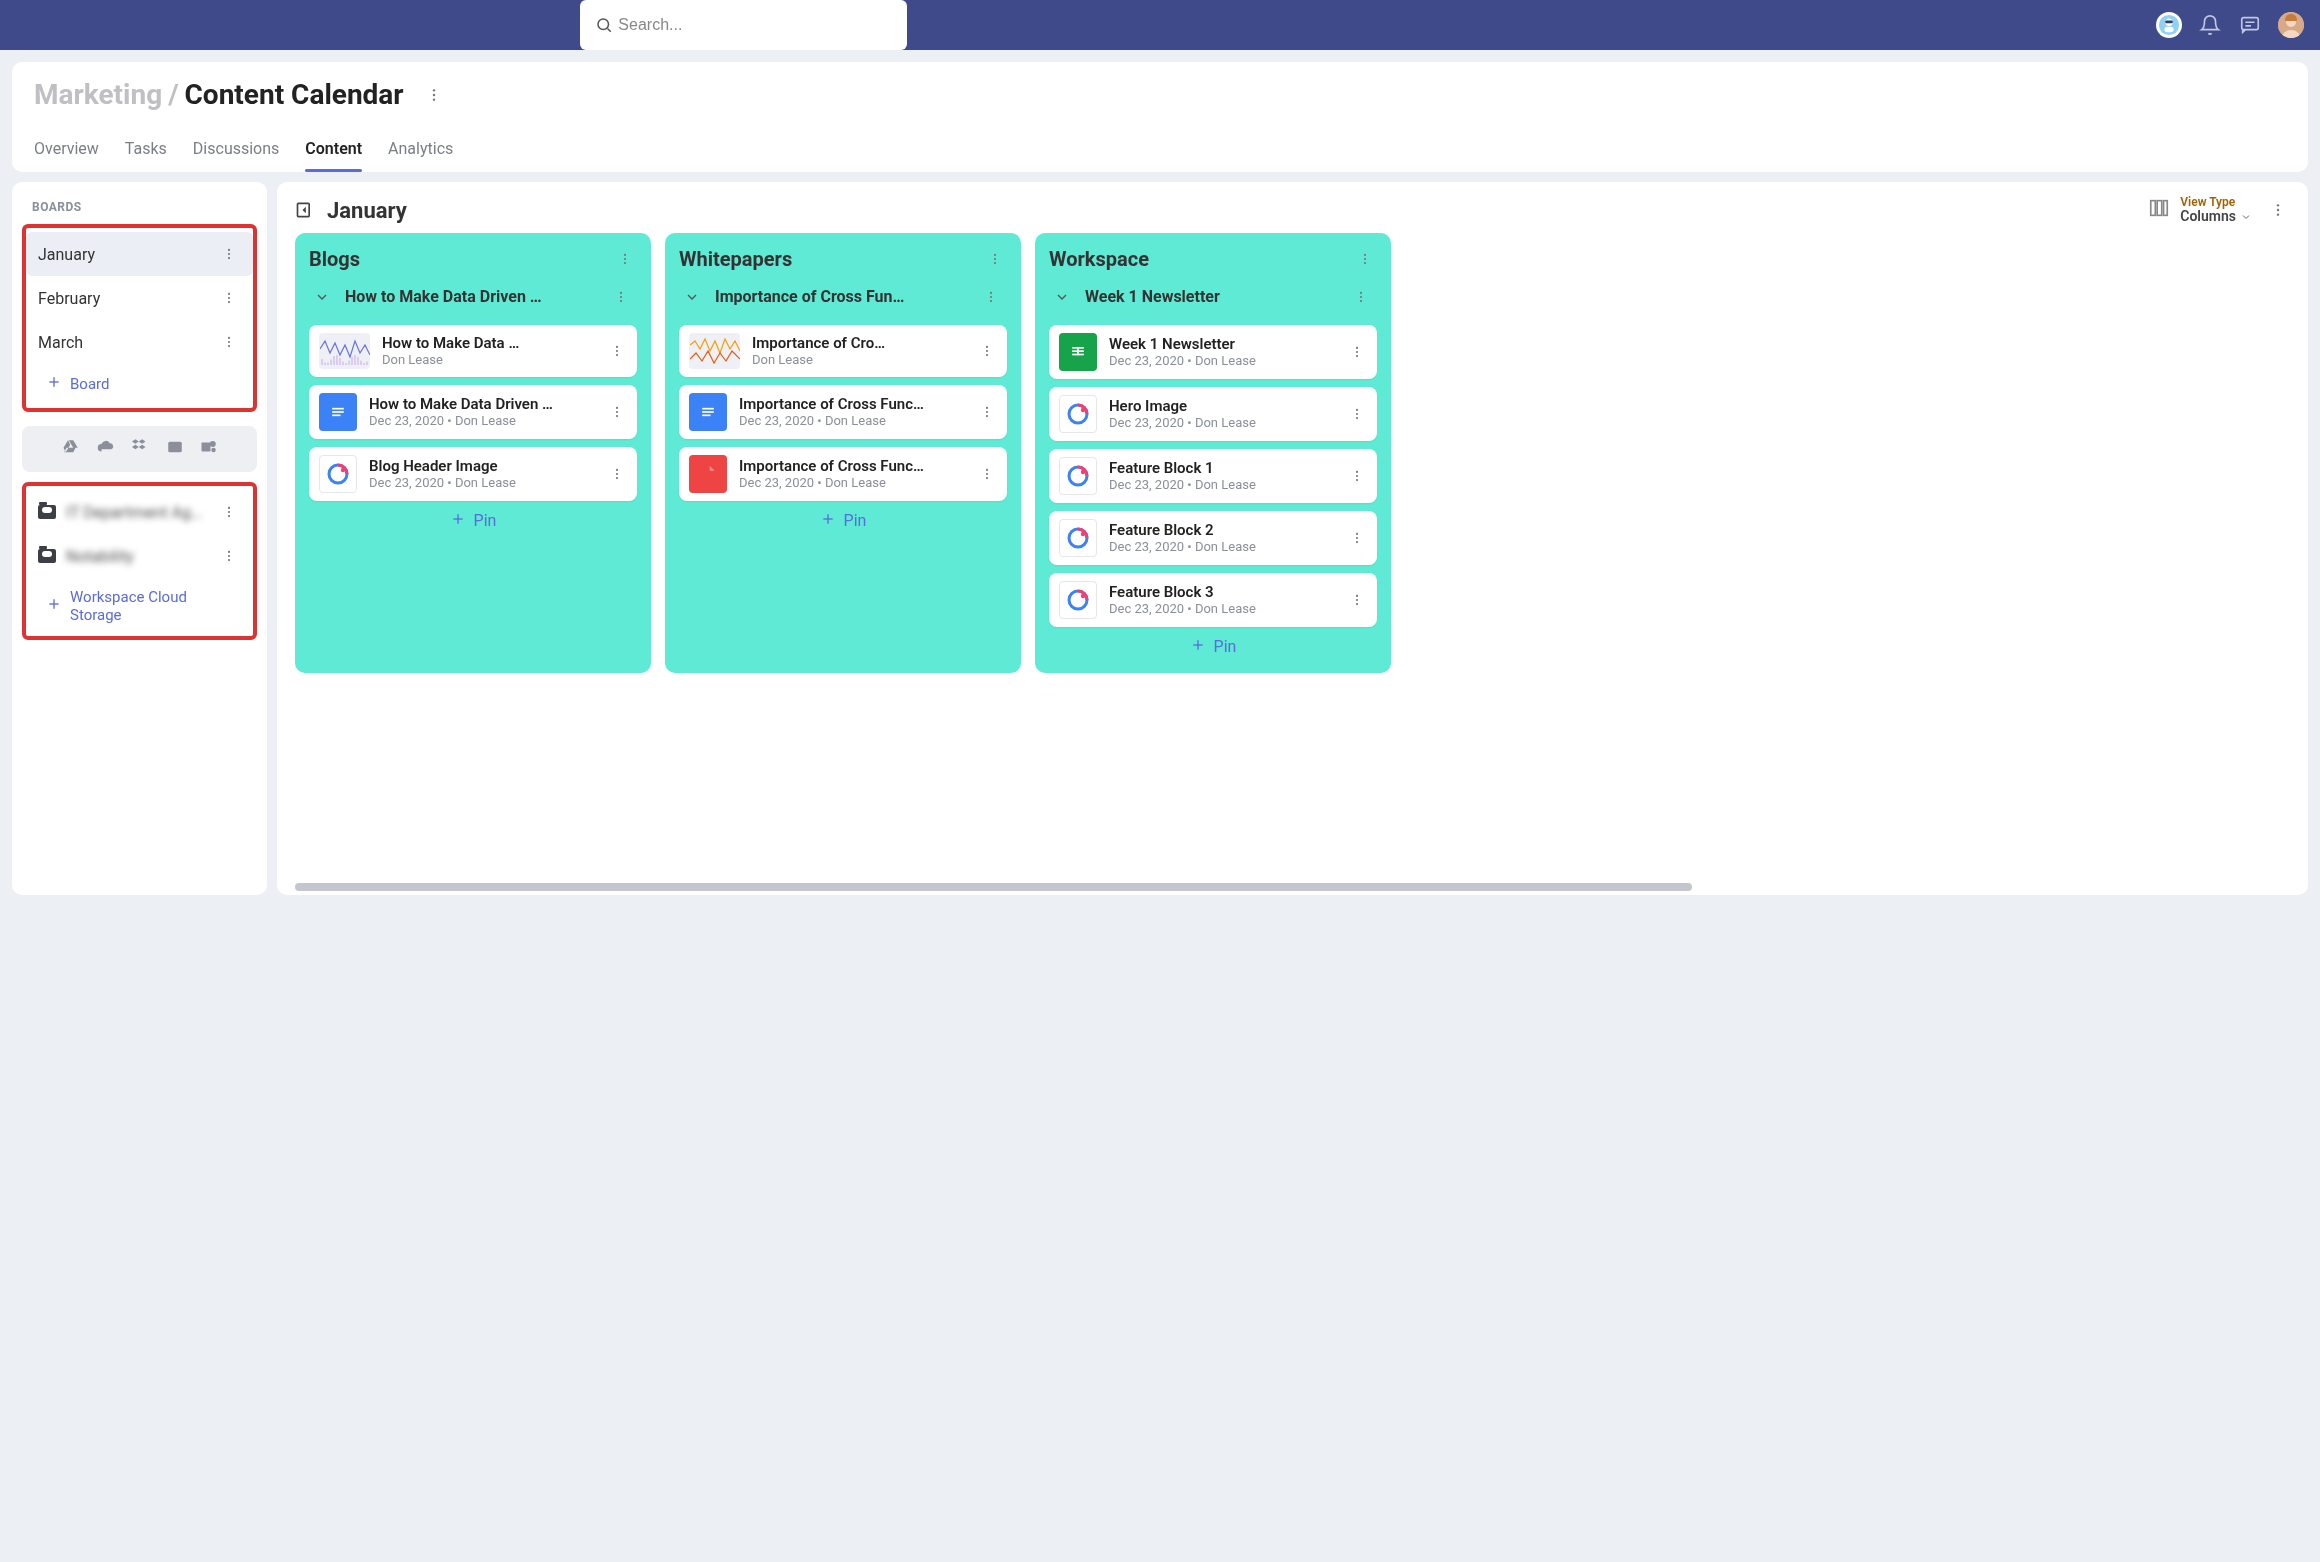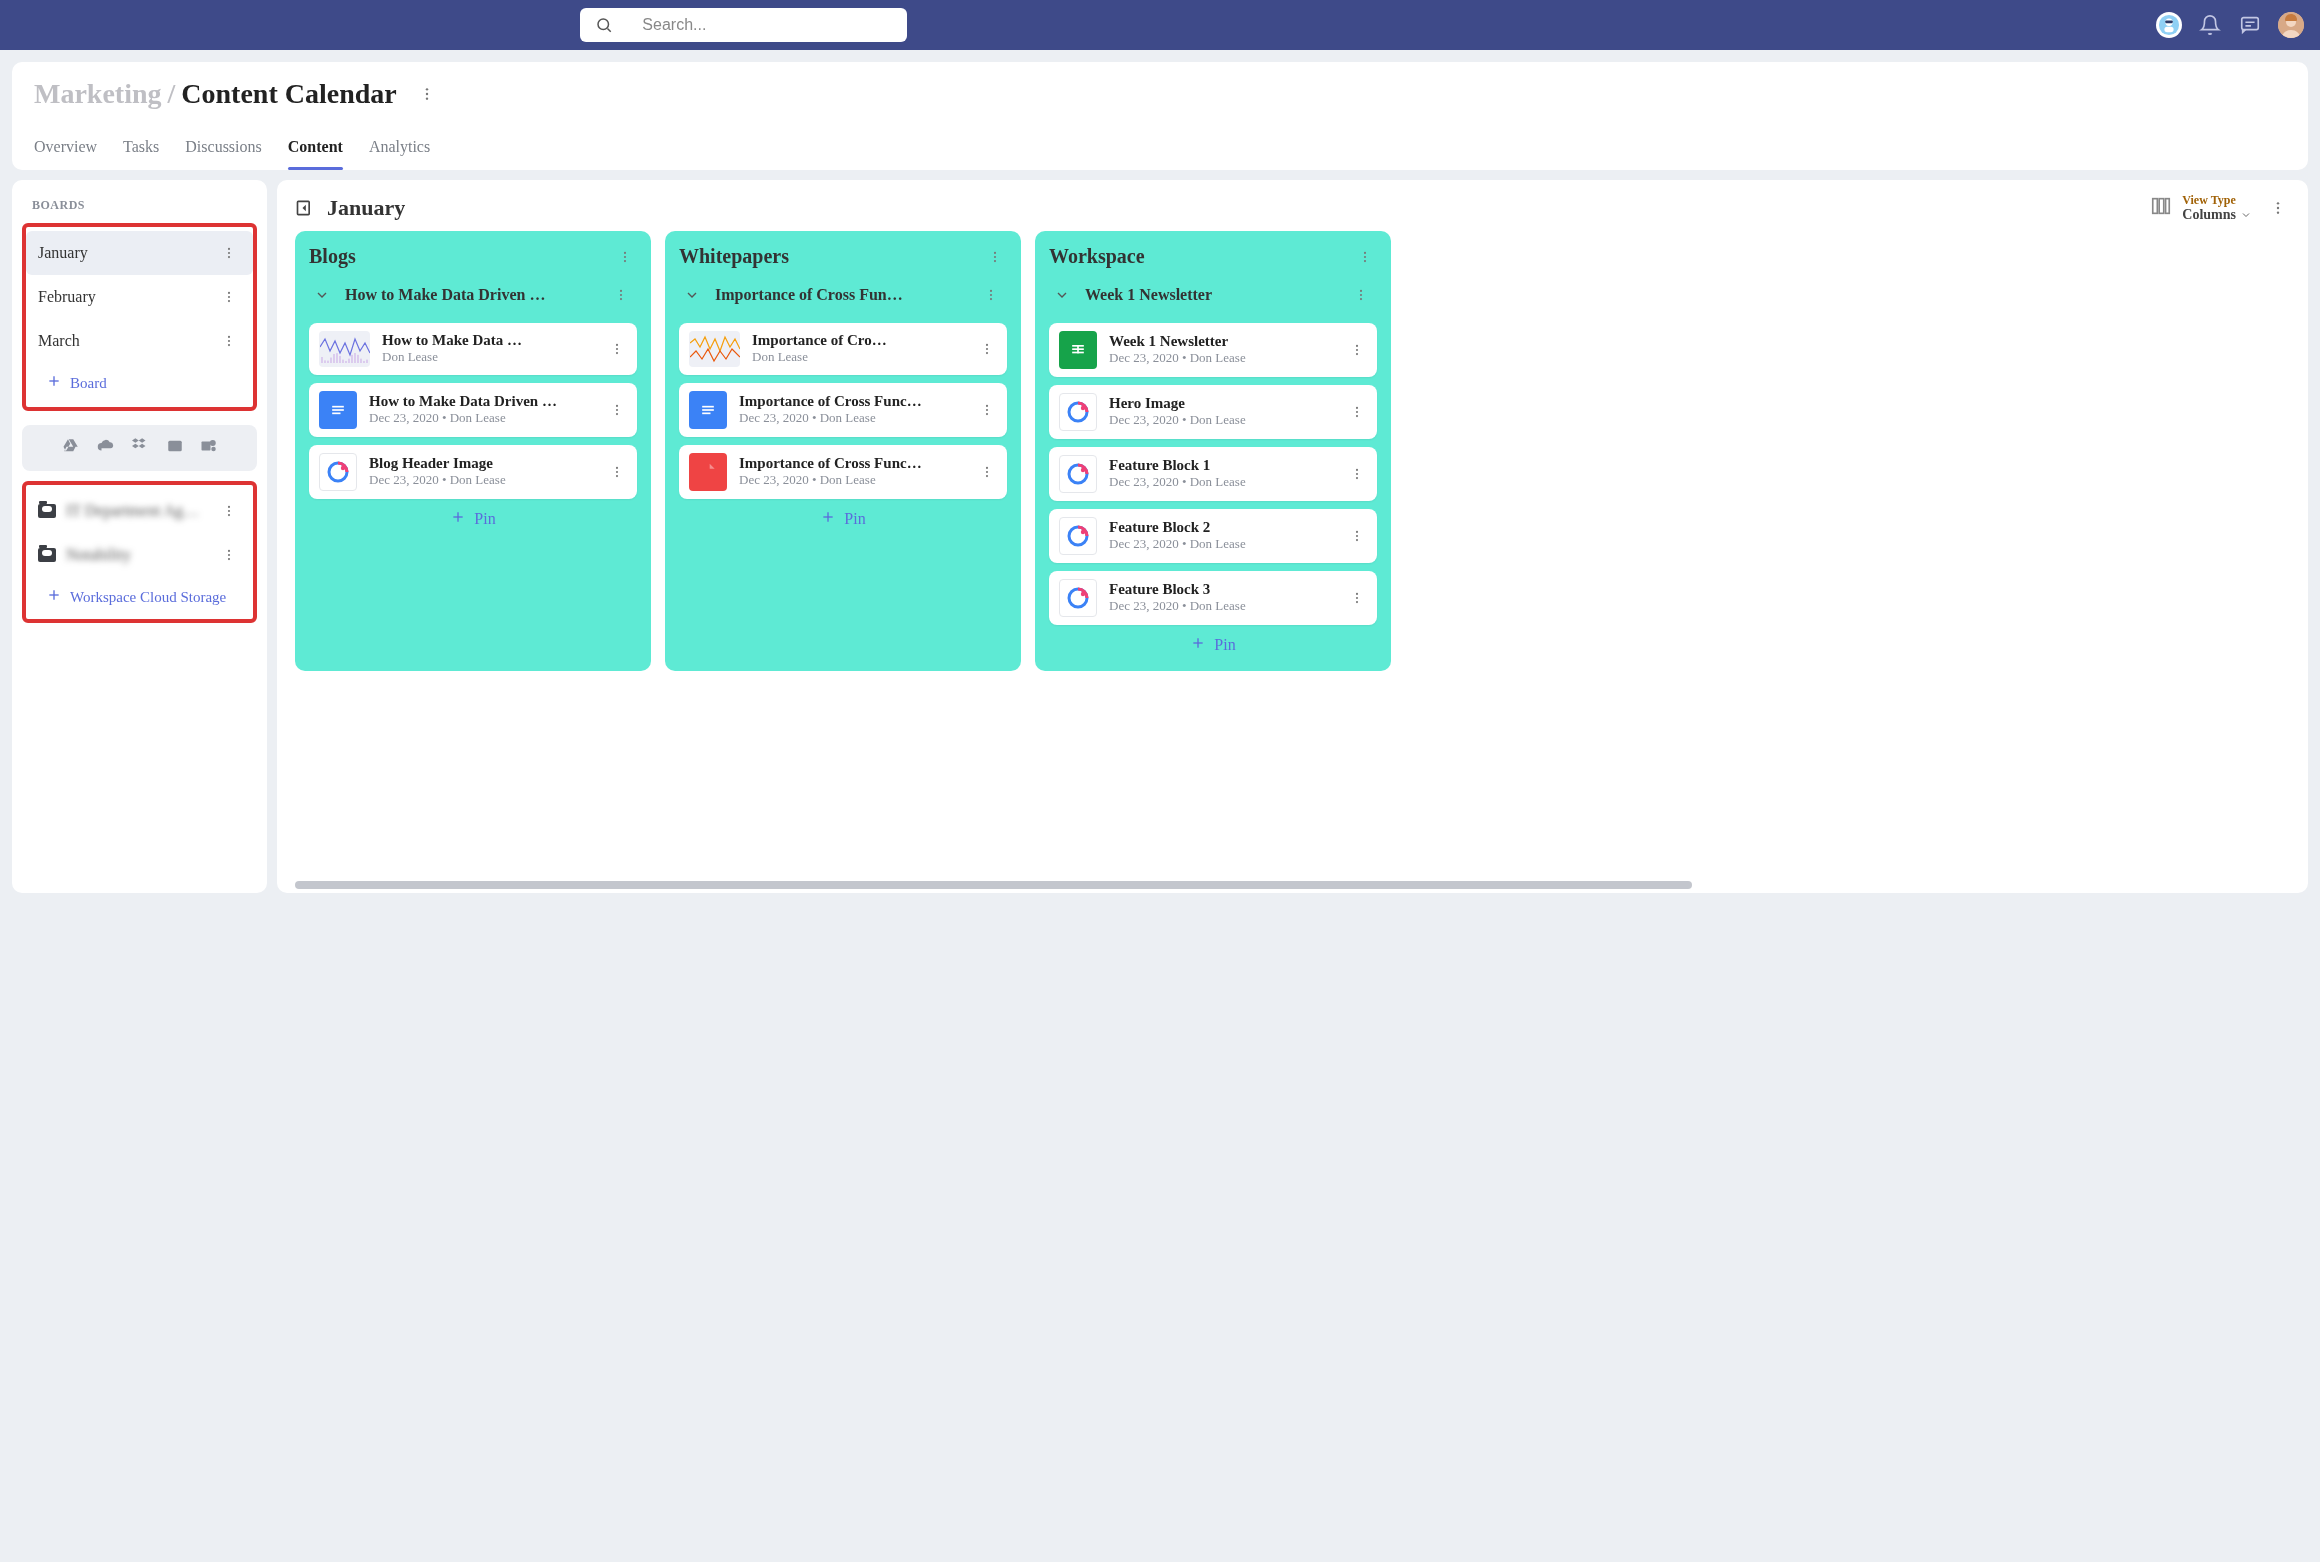--- a/index.html
+++ b/index.html
@@ -17,30 +17,29 @@
     display:flex;
     align-items:center;
     padding:0 16px;
   }
   .top-search{
     margin: 0 auto;
     position:relative;
     left:-40px;
   }
   .search-box{
-    width:327px;height:34px;border-radius:6px;background:#fff;display:flex;align-items:center;padding:0 12px;gap:24px;
+    width:327px;height:50px;border-radius:6px;background:#fff;display:flex;align-items:center;padding:0 12px;gap:0;
   }
   .search-box input{border:none;outline:none;font-size:16px;flex:1;background:transparent;color:#444;}
   .search-box input::placeholder{color:#888;}
   .top-actions{display:flex;align-items:center;gap:16px; margin-left:auto;}
   .top-icon{width:24px;height:24px;display:flex;align-items:center;justify-content:center;color:#c3c7e4;}
   .avatar{width:26px;height:26px;border-radius:50%;background:#fff;display:flex;align-items:center;justify-content:center;overflow:hidden;}
   .app{
     padding:12px;
-    font-family:Liberation Serif, serif;
   }
   .header-card{
     background:#fff;border-radius:10px;padding:16px 22px 0 22px;margin-bottom:10px;
   }
   .breadcrumb{display:flex;align-items:center;gap:6px;font-size:28px;font-weight:700;}
   .breadcrumb .bc-parent{color:#bfbfc4;}
   .breadcrumb .bc-sep{color:#bfbfc4;}
   .breadcrumb .bc-current{color:#222;}
   .dots{width:24px;height:24px;display:flex;align-items:center;justify-content:center;cursor:pointer;color:#777;border-radius:4px;}
   .dots svg{display:block;}

